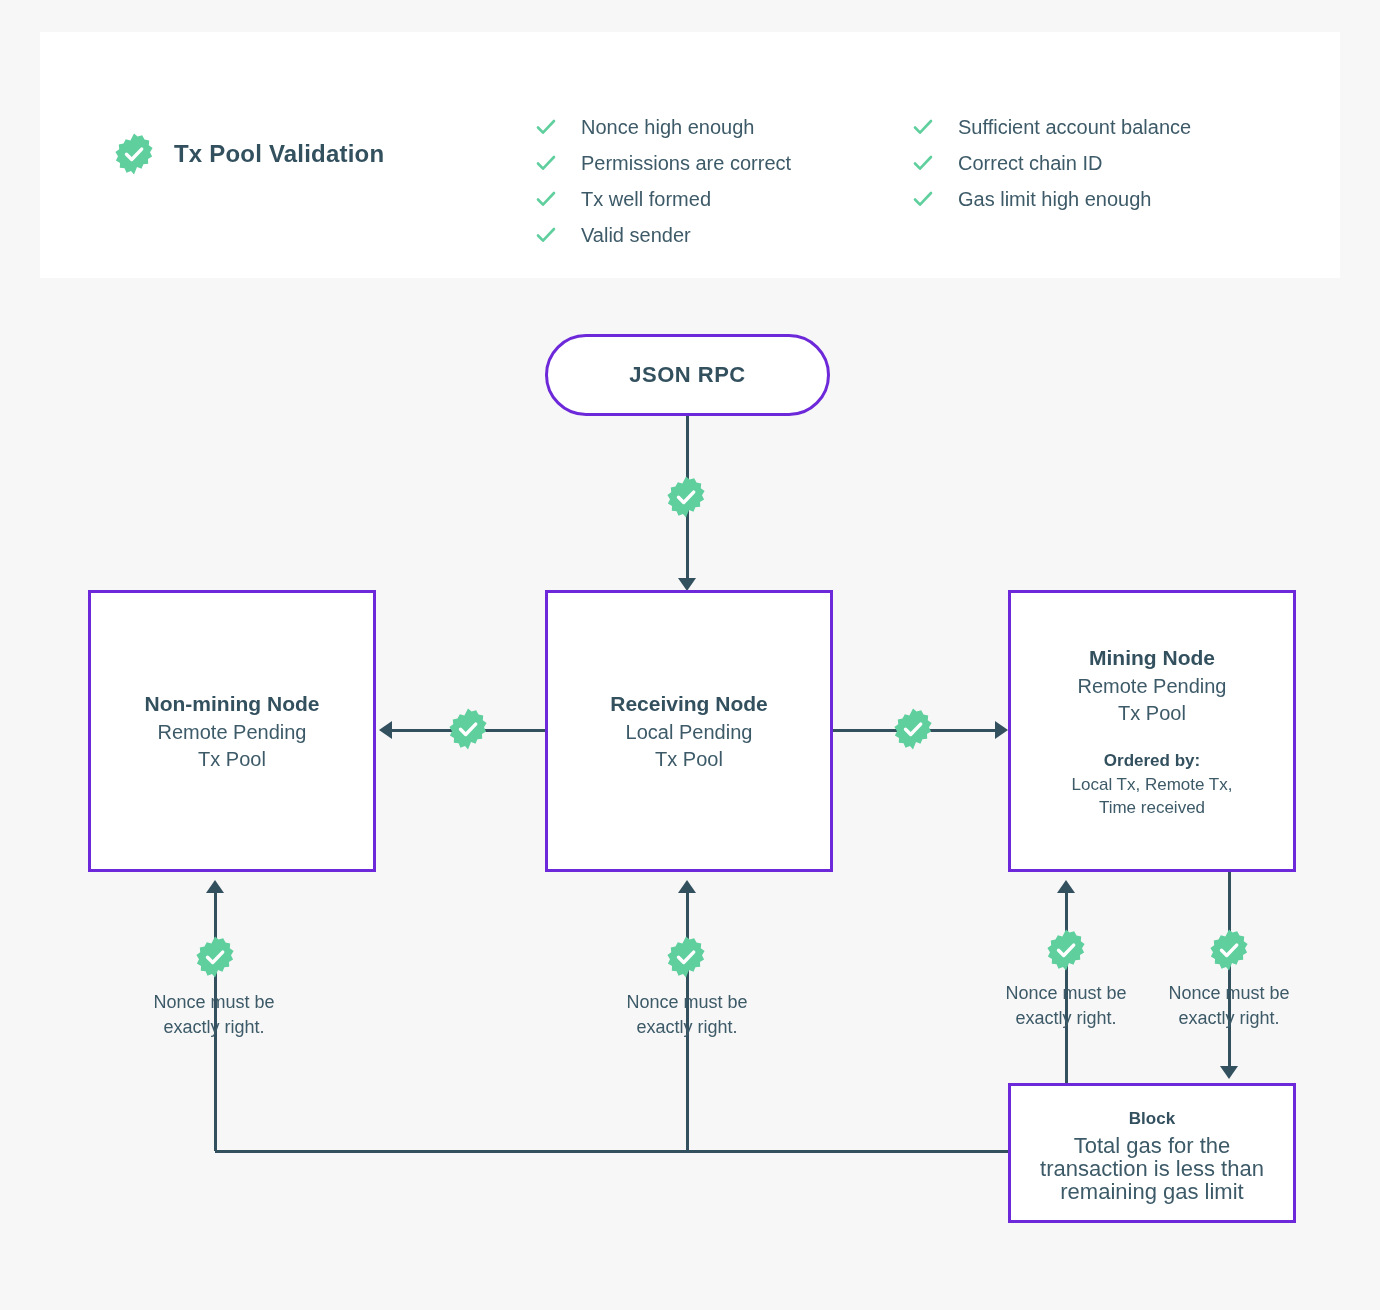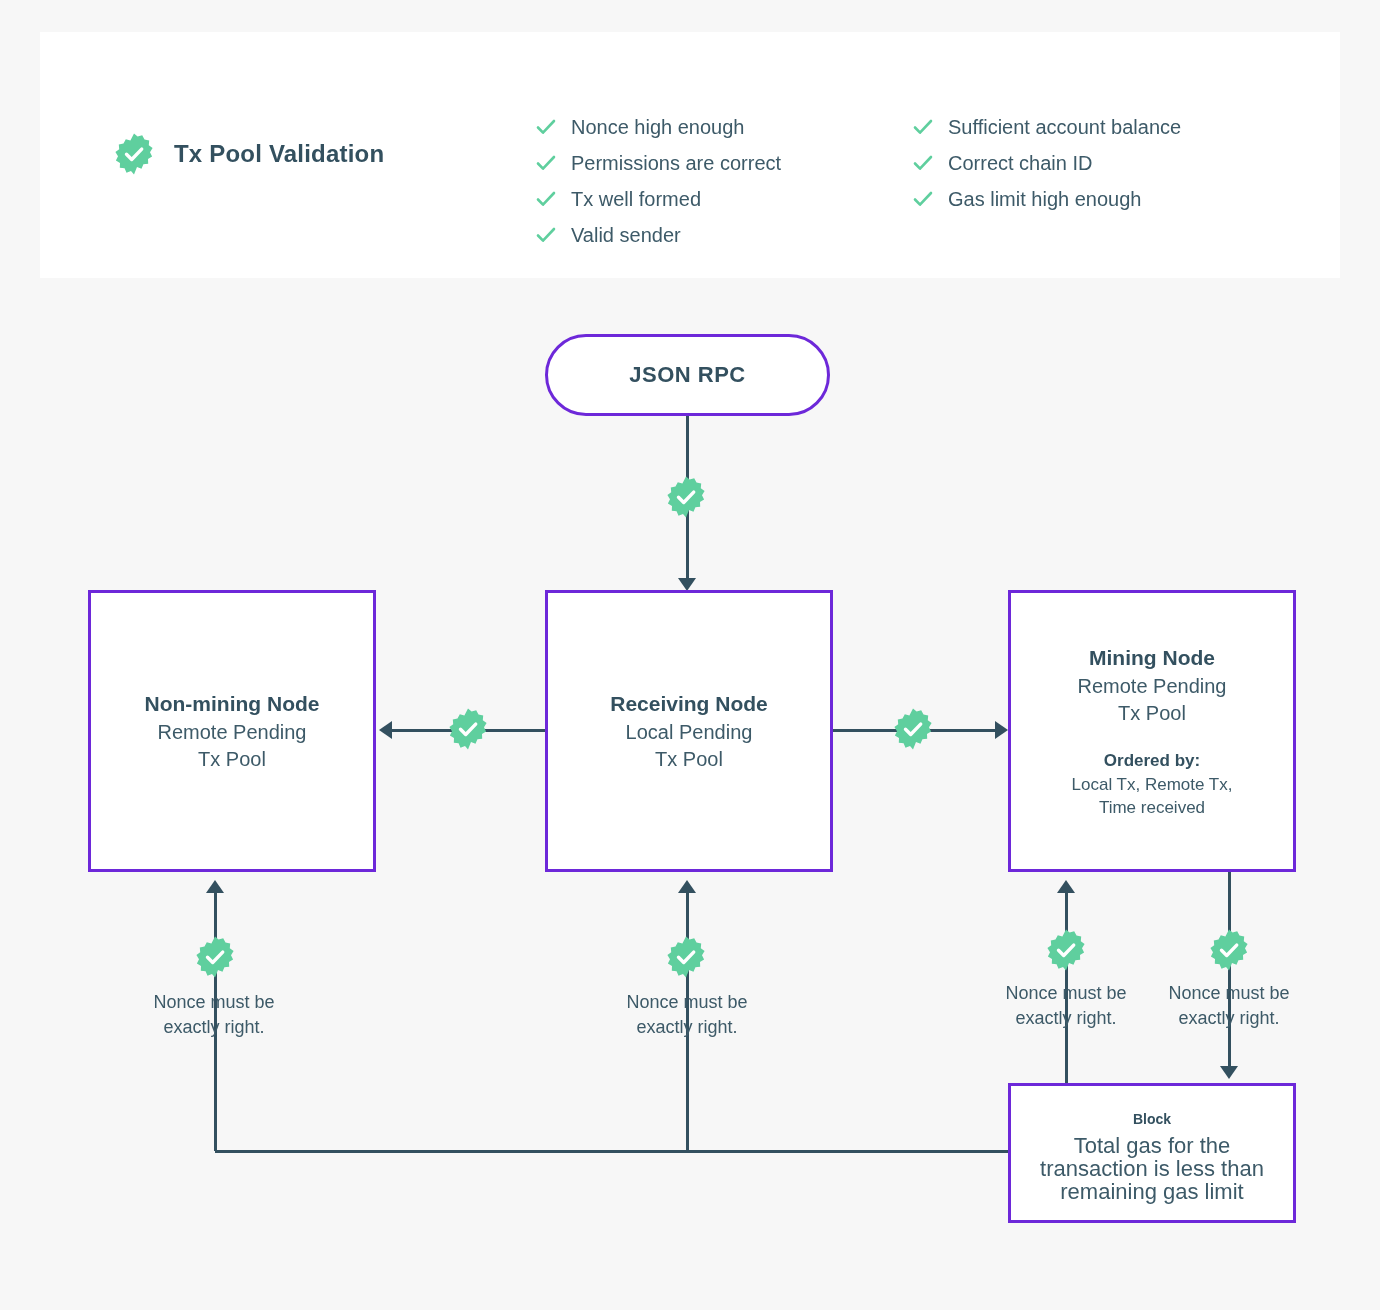--- a/index.html
+++ b/index.html
@@ -54,21 +54,21 @@
 
   .legend-col {
     position: absolute;
     top: 80px;
   }
   .legend-col.col1 { left: 495px; }
   .legend-col.col2 { left: 872px; }
   .legend-item {
     display: flex;
     align-items: flex-start;
-    gap: 14px;
+    gap: 24px;
     height: 36px;
   }
   .legend-item .chk {
     width: 22px;
     height: 22px;
     flex: none;
     margin-top: 4px;
   }
   .legend-item .chk svg { display: block; }
   .legend-item .txt {
@@ -140,21 +140,21 @@
     font-size: 17px;
     color: #3d5a68;
     line-height: 23px;
   }
   #block-node {
     left: 1008px;
     top: 1083px;
     width: 288px;
     height: 140px;
   }
-  #block-node .title { font-size: 14px; text-align: center; }
+  #block-node .title { font-size: 17px; text-align: center; }
   #block-node .sub { font-size: 22px; line-height: 23px; }
 
   
   .line {
     position: absolute;
     background: #33505f;
   }
   .vline { width: 3px; }
   .hline { height: 3px; }
 

